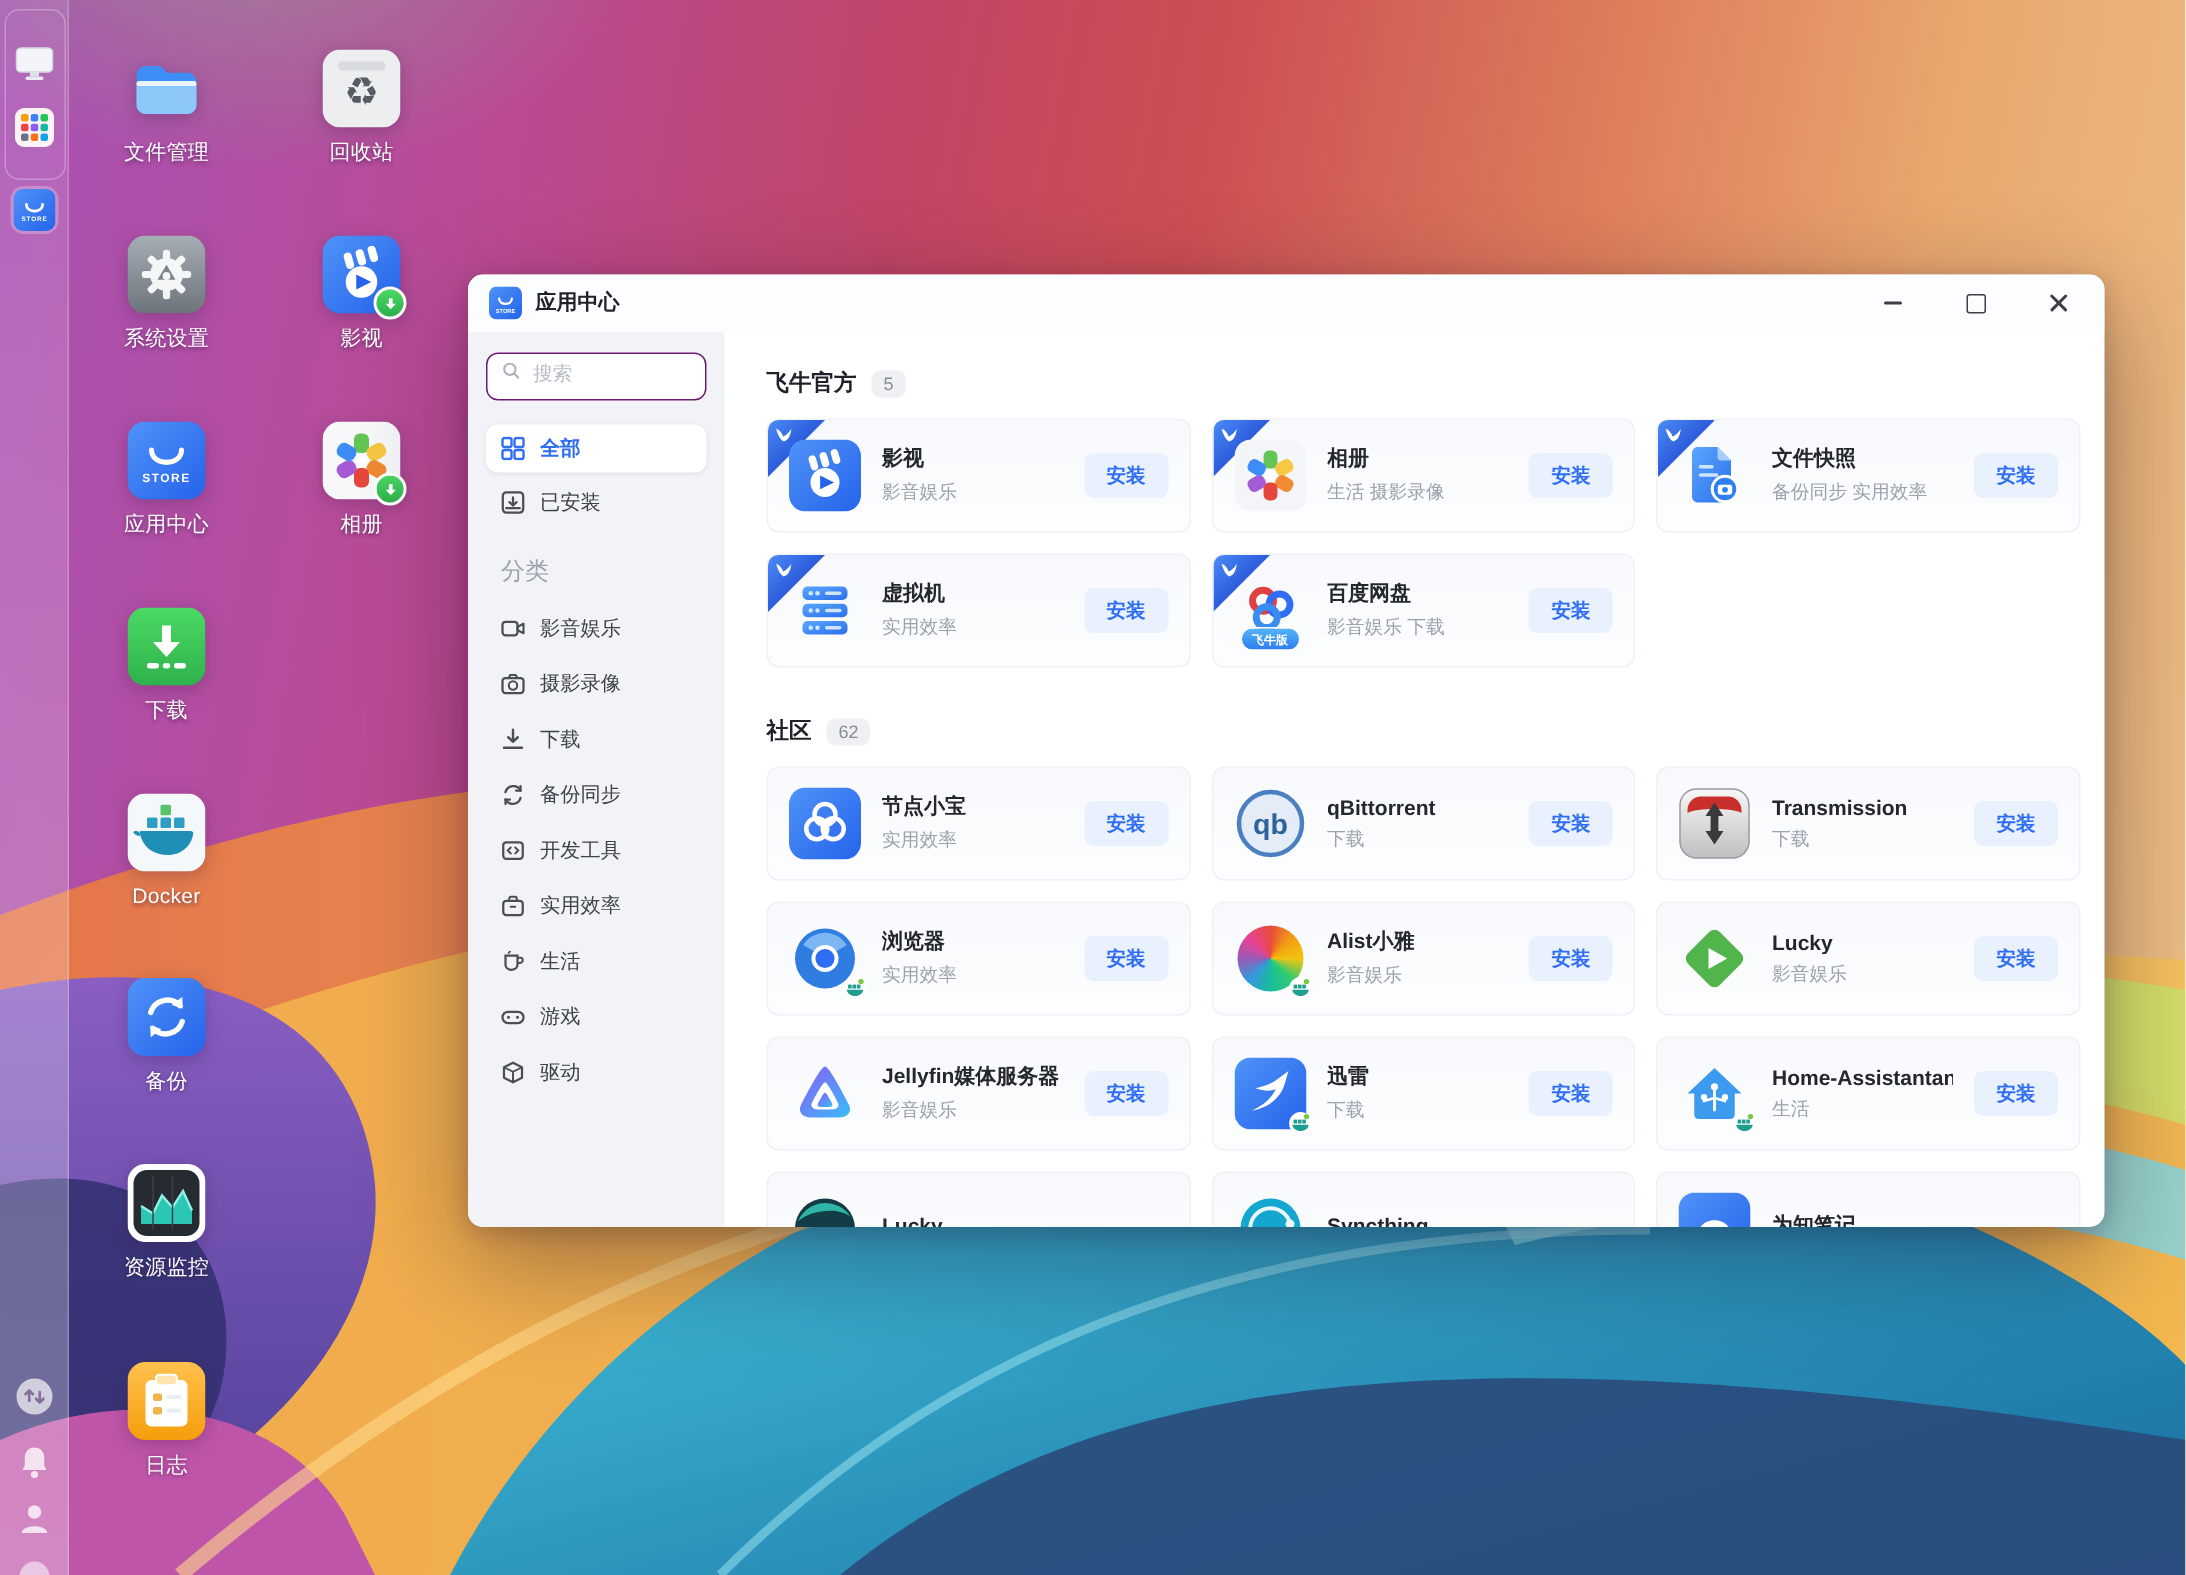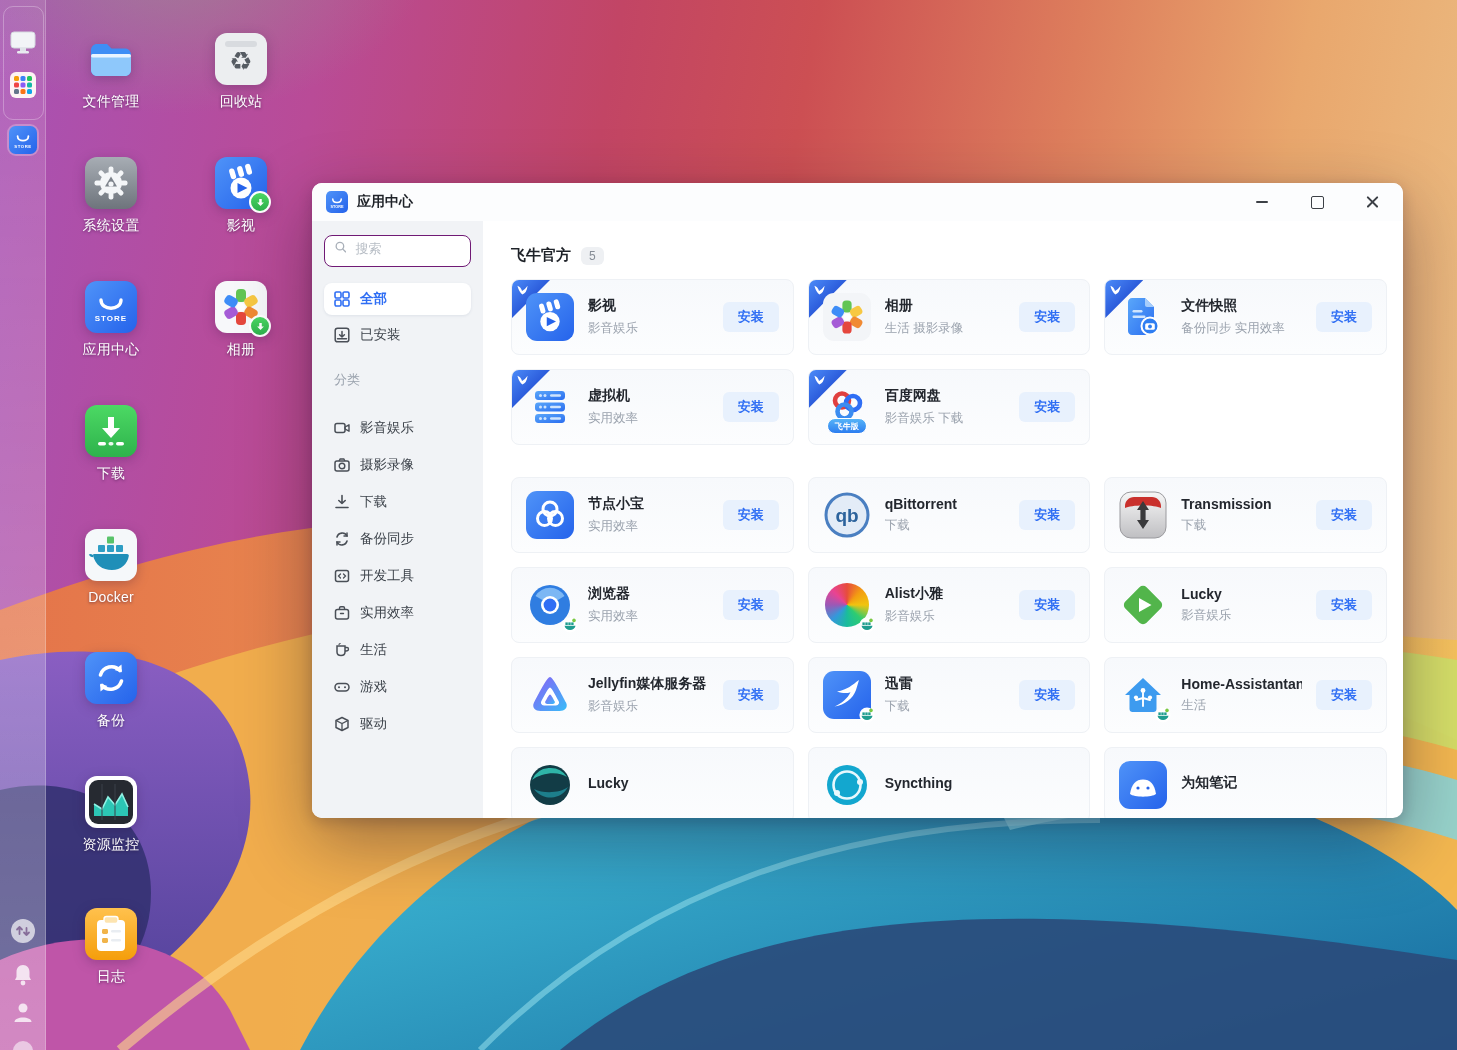--- a/index.html
+++ b/index.html
@@ -52,21 +52,21 @@
   .sidebar{width:171px;flex:0 0 auto;background:#f1f3f6;padding:14px 12px;box-sizing:border-box}
   .search{display:flex;align-items:flex-start;gap:7px;height:32px;background:#fff;border:1px solid #701a75;
           border-radius:8px;padding:4px 10px;box-sizing:border-box}
   .search input{border:0;outline:0;width:100%;font-size:13px;color:#333;background:transparent;
           font-family:inherit}
   .search input::placeholder{color:#b6bcc4}
   .smenu{margin-top:16px}
   .sitem{display:flex;align-items:center;gap:10px;height:32px;padding:0 10px;border-radius:8px;
          font-size:13.5px;color:#3d434b;cursor:pointer;margin-bottom:4px}
   .sitem.active{background:#fff;color:#2f6ef4;font-weight:700;box-shadow:0 1px 3px rgba(60,80,120,.10)}
-  .cat-label{margin:20px 0 20px 10px;font-size:13px;color:#9aa2ad}
+  .cat-label{margin:20px 0 8px 10px;font-size:16px;color:#9aa2ad}
   .citem{display:flex;align-items:center;gap:10px;height:37px;padding:0 10px;border-radius:8px;
          font-size:13.5px;color:#3d434b;cursor:pointer}
   
   .content{flex:1;padding:24px 16px 0 28px;overflow:hidden}
   .sec-head{display:flex;align-items:flex-end;gap:10px;height:20px;margin-bottom:14px}
   .sec-title{font-size:15px;font-weight:700;color:#1f2329}
   .sec-count{background:#eef0f3;color:#868d96;font-size:12px;border-radius:6px;padding:2px 8px}
   .grid{display:grid;grid-template-columns:repeat(3,1fr);gap:14px;margin-bottom:32px}
   .card{position:relative;height:76px;box-sizing:border-box;border:1px solid #eef1f5;border-radius:8px;
         background:linear-gradient(180deg,#f7f9fc,#fcfdfe);display:flex;align-items:center;
@@ -630,20 +630,24 @@
             <span class="pill">飞牛版</span>
           </div>
           <div class="card-info">
             <div class="app-name">百度网盘</div>
             <div class="app-cat">影音娱乐 下载</div>
           </div>
           <button class="install">安装</button>
         </div>
       </div>
 
+      <div class="sec-head">
+        <span class="sec-title">社区</span>
+        <span class="sec-count">62</span>
+      </div>
       <div class="grid">
 
         <div class="card">
           <div class="appicon">
             <svg width="48" height="48" viewBox="0 0 48 48">
                 <rect width="48" height="48" rx="11" fill="url(#gBlue)"></rect>
                 <circle cx="24" cy="18" r="7" fill="none" stroke="#fff" stroke-width="3"></circle>
                 <circle cx="18.5" cy="27.5" r="7" fill="none" stroke="#fff" stroke-width="3"></circle>
                 <circle cx="29.5" cy="27.5" r="7" fill="none" stroke="#fff" stroke-width="3"></circle>
               </svg>

